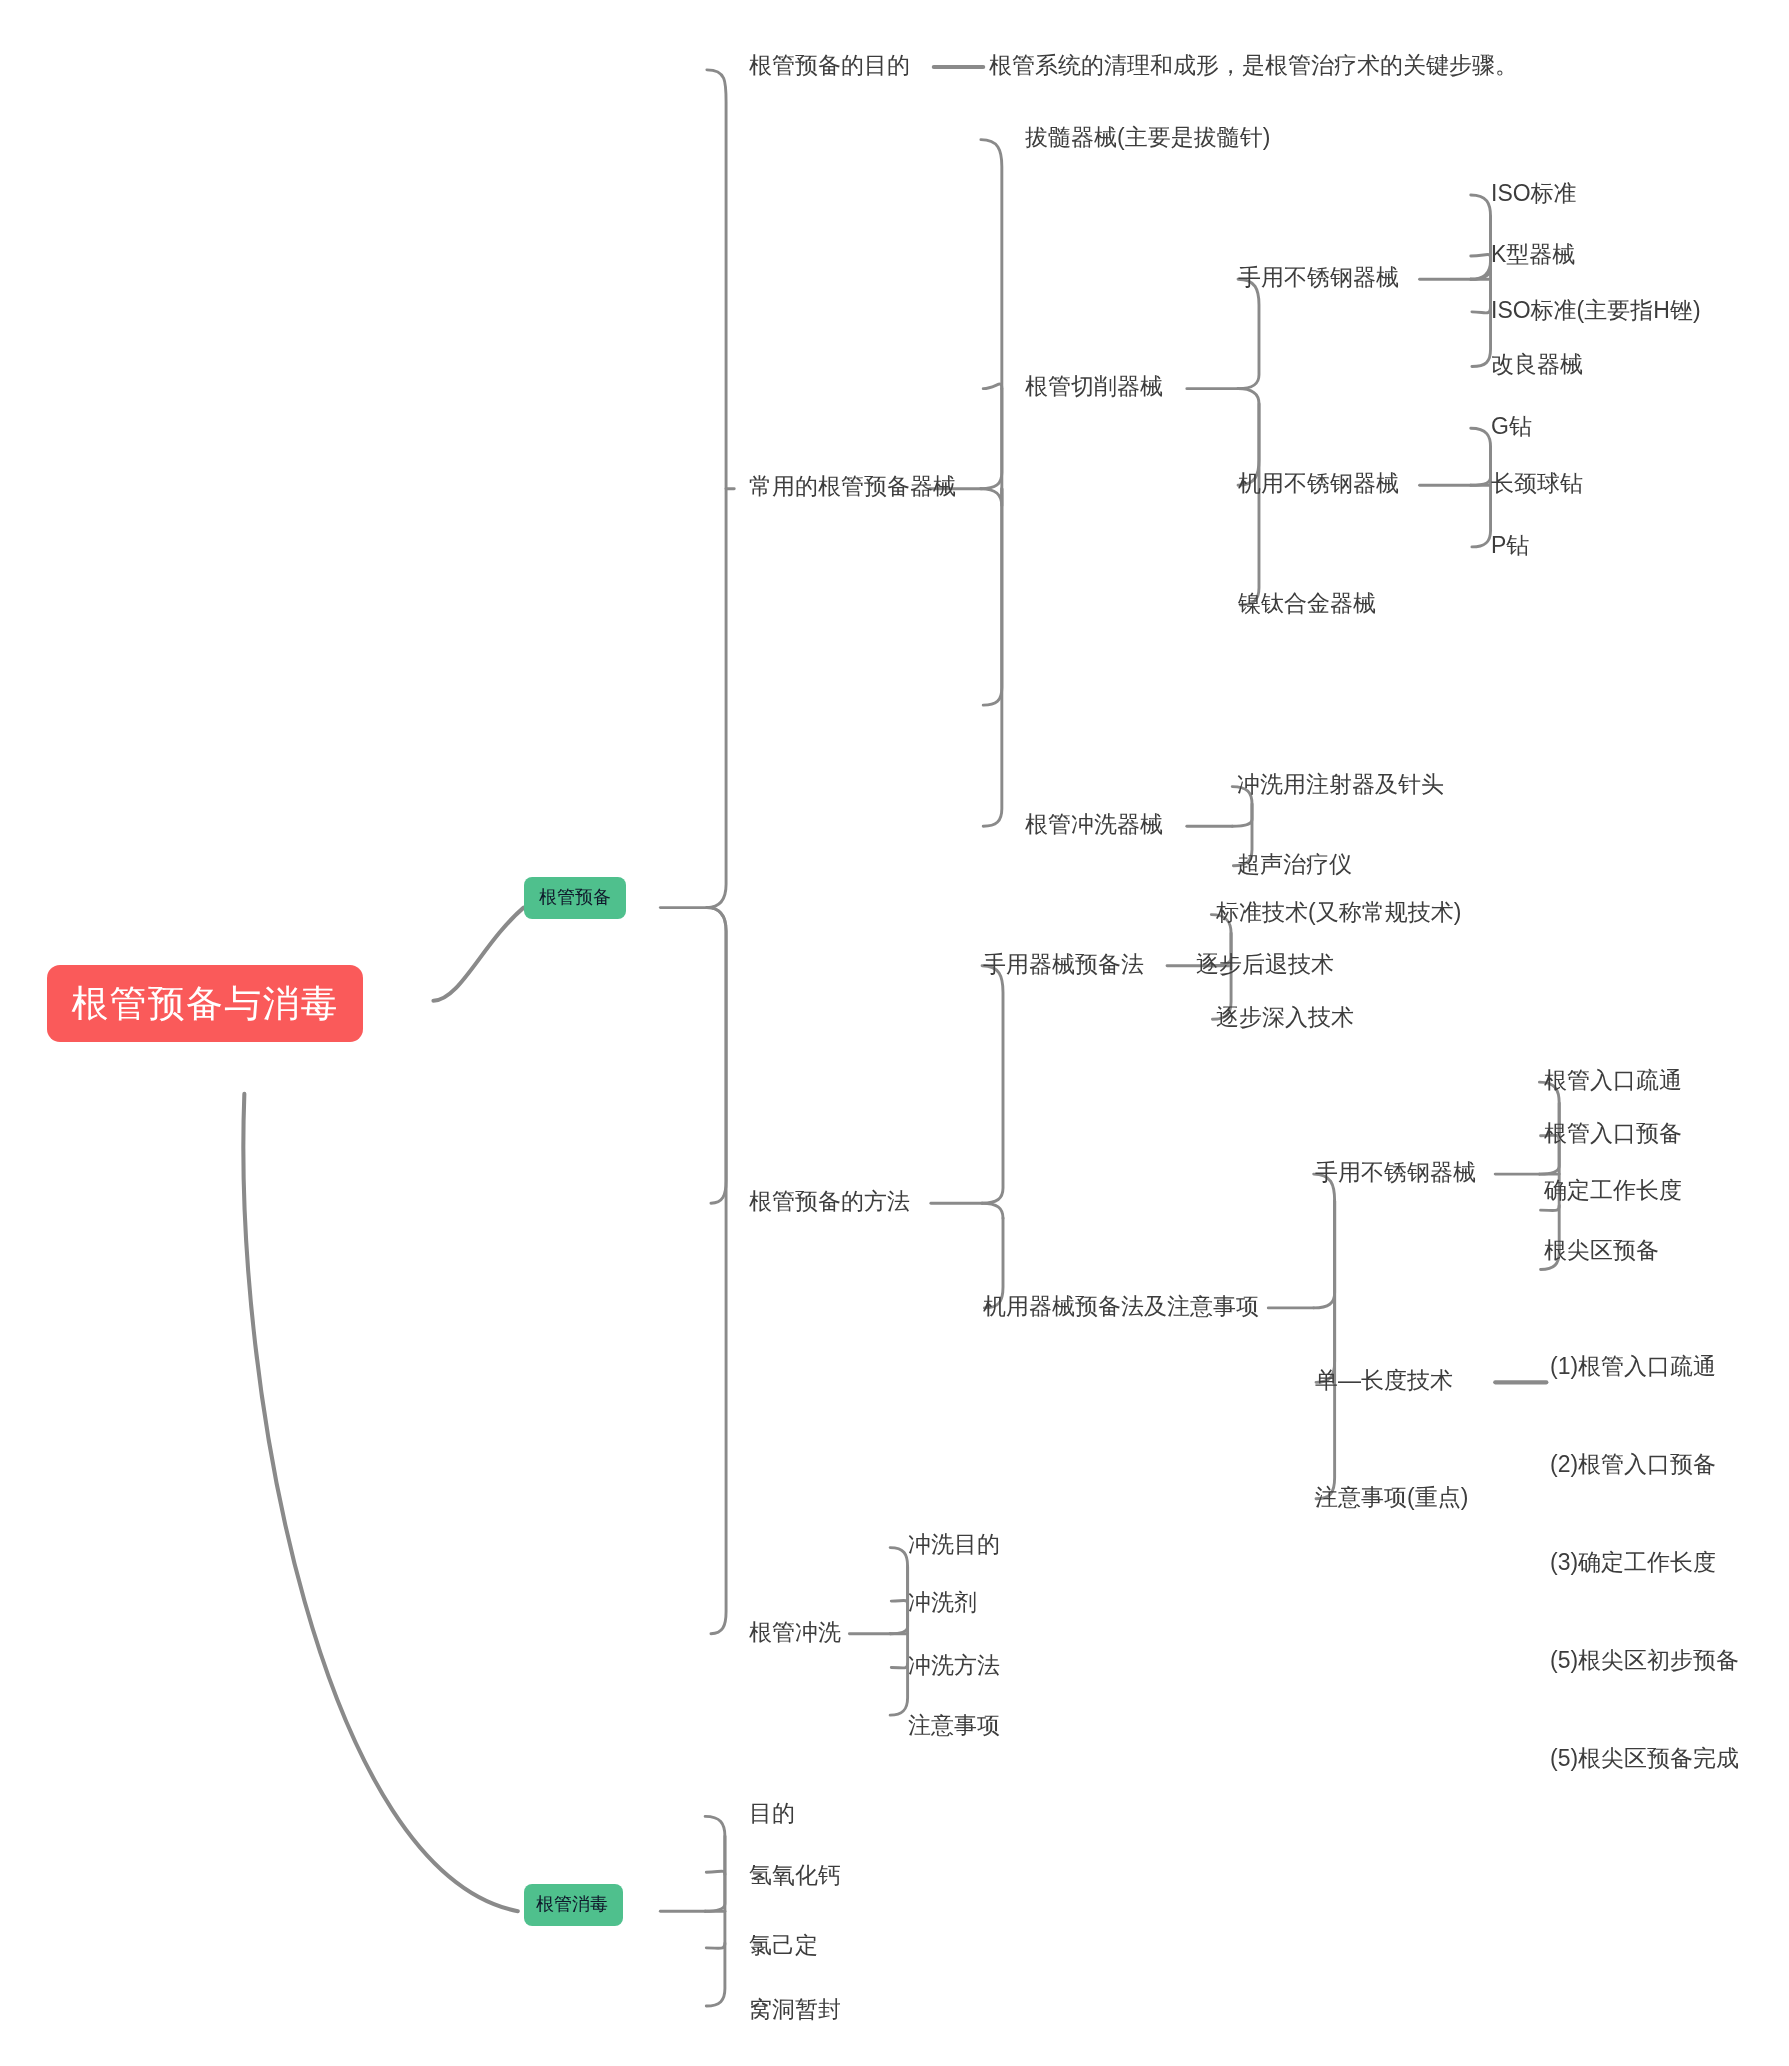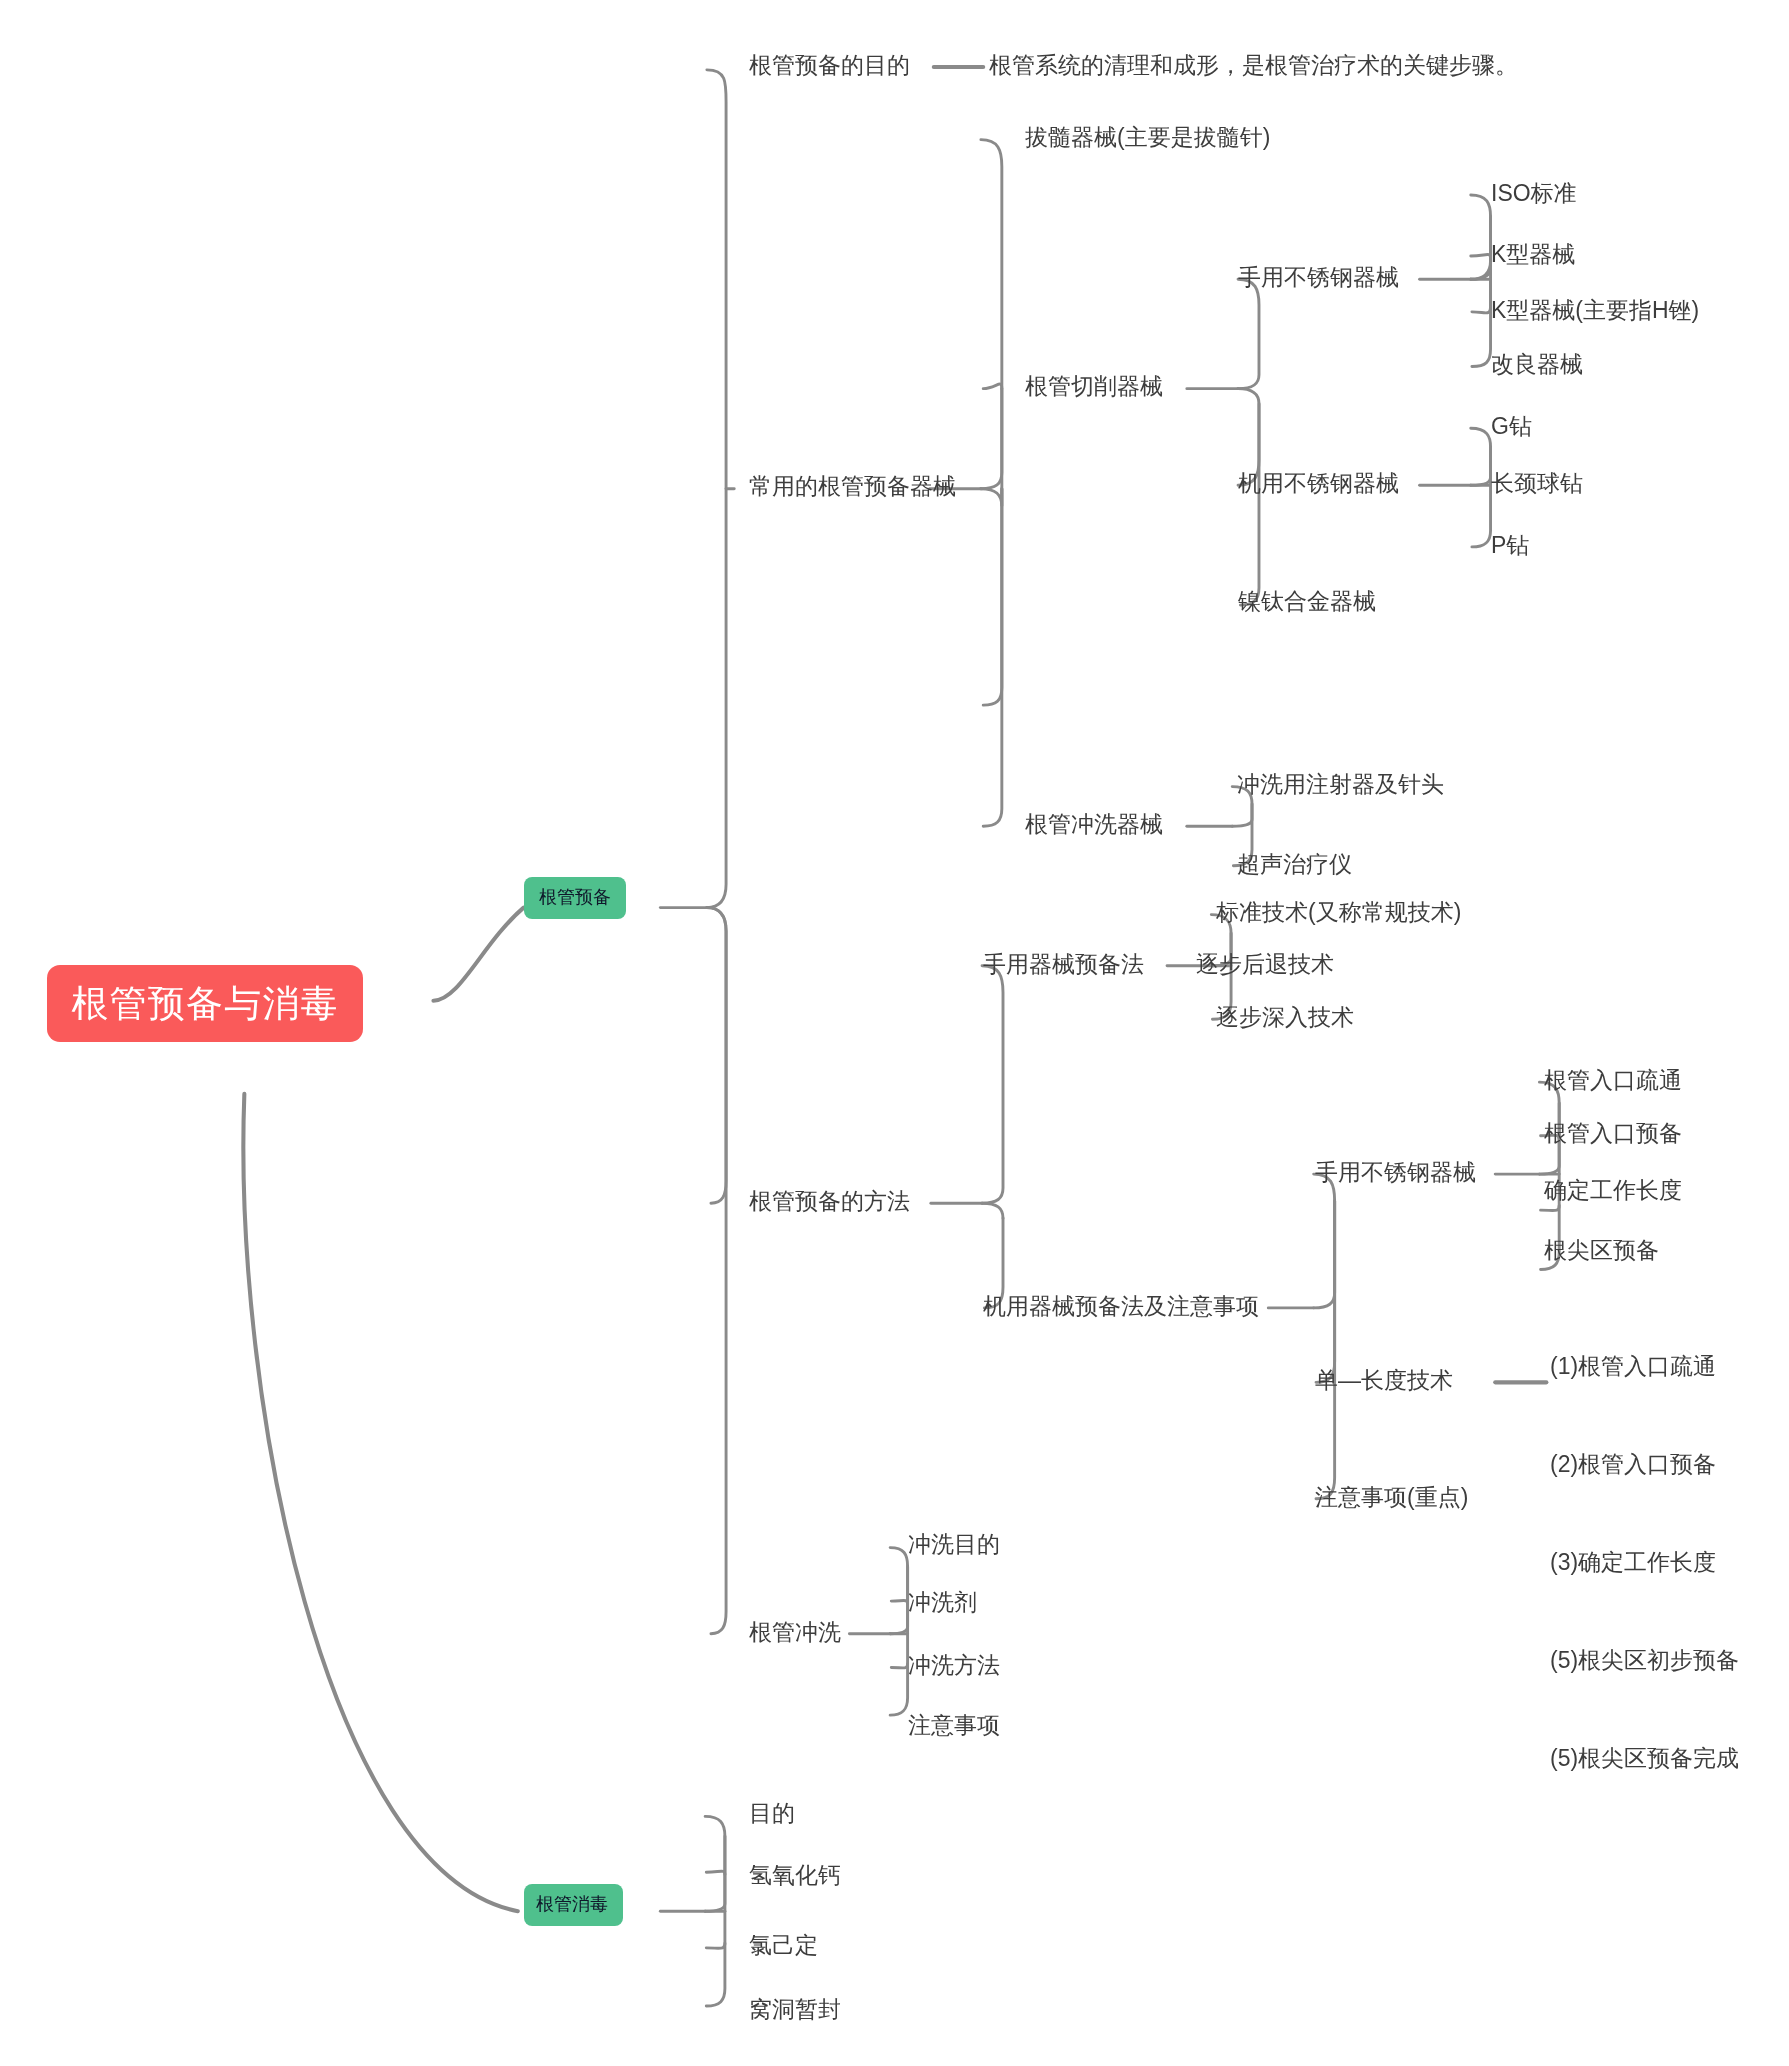--- a/index.html
+++ b/index.html
@@ -113,29 +113,29 @@
 
   <div class="node t" style="left:749px;top:472px;">常用的根管预备器械</div>
 
   <div class="node t" style="left:1025px;top:123px;">拔髓器械(主要是拔髓针)</div>
 
   <div class="node t" style="left:1025px;top:372px;">根管切削器械</div>
 
   <div class="node t" style="left:1238px;top:263px;">手用不锈钢器械</div>
   <div class="node t" style="left:1491px;top:179px;">ISO标准</div>
   <div class="node t" style="left:1491px;top:240px;">K型器械</div>
-  <div class="node t" style="left:1491px;top:296px;">K型器械(主要指H锉)</div>
+  <div class="node t" style="left:1491px;top:296px;">ISO标准(主要指H锉)</div>
   <div class="node t" style="left:1491px;top:350px;">改良器械</div>
 
   <div class="node t" style="left:1238px;top:469px;">机用不锈钢器械</div>
   <div class="node t" style="left:1491px;top:412px;">G钻</div>
   <div class="node t" style="left:1491px;top:469px;">长颈球钻</div>
   <div class="node t" style="left:1491px;top:531px;">P钻</div>
 
-  <div class="node t" style="left:1238px;top:589px;font-family:Liberation Mono, monospace;">镍钛合金器械</div>
+  <div class="node t" style="left:1238px;top:589px;">镍钛合金器械</div>
 
 
   <div class="node t" style="left:1025px;top:810px;">根管冲洗器械</div>
   <div class="node t" style="left:1237px;top:770px;">冲洗用注射器及针头</div>
   <div class="node t" style="left:1237px;top:850px;">超声治疗仪</div>
 
   <div class="node t" style="left:749px;top:1187px;">根管预备的方法</div>
 
   <div class="node t" style="left:983px;top:950px;">手用器械预备法</div>
   <div class="node t" style="left:1216px;top:898px;">标准技术(又称常规技术)</div>

